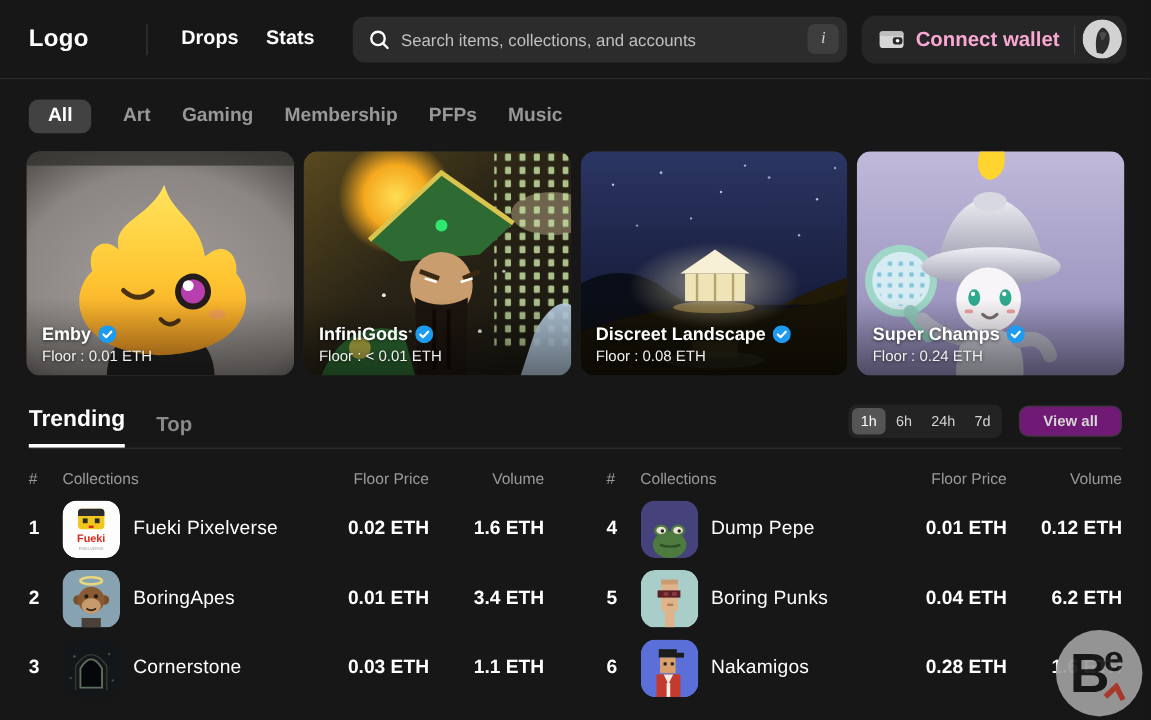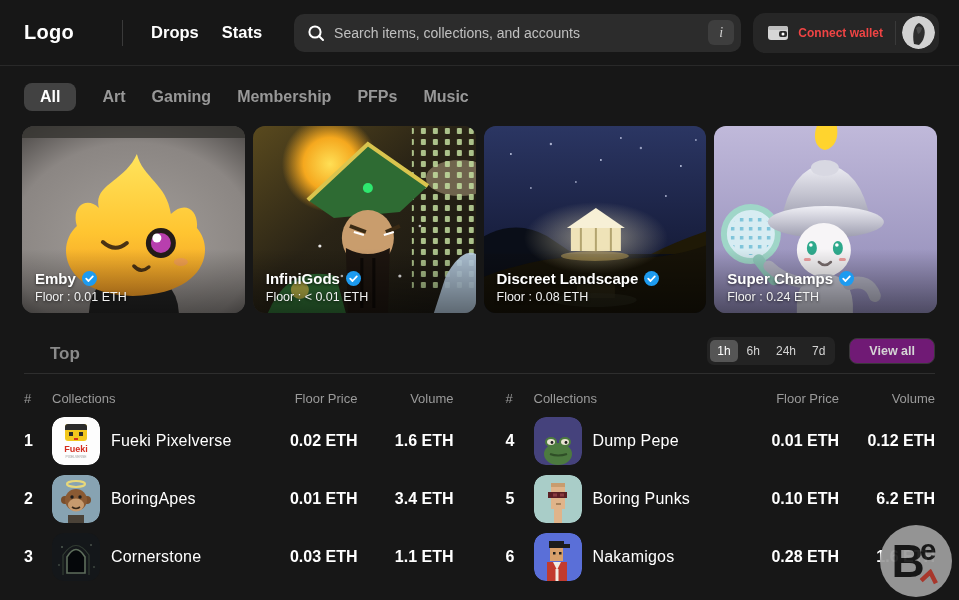--- a/index.html
+++ b/index.html
@@ -19,22 +19,22 @@
   .search { flex:1; margin:0 12px 0 32px; height:38px; background:#2c2c2c;
             border-radius:10px; display:flex; align-items:center; padding:0 7px 0 13px; gap:9px; }
   .search input { flex:1; background:transparent; border:none; outline:none;
                   color:#ddd; font-size:14px; font-family:inherit; }
   .search input::placeholder { color:#c0c0c0; }
   .search-kbd { width:26px; height:25px; background:#3e3e3e; border-radius:6px; color:#d0d0d0;
                 font-family:"Liberation Serif",serif; font-style:italic; font-size:14px;
                 display:flex; align-items:center; justify-content:center; }
   .wallet-group { display:flex; align-items:center; background:#262626; border-radius:12px;
                   height:40px; padding:0 4px 0 14px; }
-  .wallet-btn { display:flex; align-items:center; gap:9px; font-size:12px; font-weight:700;
-                color:#ef4444; cursor:pointer; padding-right:12px; }
+  .wallet-btn { display:flex; align-items:center; gap:9px; font-size:17px; font-weight:700;
+                color:#f9a8d4; cursor:pointer; padding-right:12px; }
   .wallet-sep { width:1px; height:24px; background:#3a3a3a; margin-right:6px; }
   .avatar { width:33px; height:33px; border-radius:50%; overflow:hidden; cursor:pointer; }
   
   .categories { display:flex; align-items:center; gap:26px; padding:17px 24px 15px; }
   .cat { font-size:16px; font-weight:700; color:#989898; cursor:pointer; }
   .cat.active { color:#fff; background:#424242; border-radius:8px; padding:5px 16px; }
   
   .cards { display:grid; grid-template-columns:repeat(4,1fr); gap:8px; padding:0 22px; }
   .card { position:relative; height:187px; border-radius:12px; overflow:hidden; cursor:pointer;
           background:#222; }
@@ -308,20 +308,21 @@
           <circle cx="7.5" cy="7.5" r="7.5" fill="#1d9bf0"></circle>
           <path d="M4.2 7.7 L6.5 10 L10.8 5.4" stroke="#fff" stroke-width="1.8" fill="none" stroke-linecap="round" stroke-linejoin="round"></path>
         </svg>
       </div>
       <div class="card-floor">Floor : 0.24 ETH</div>
     </div>
   </div>
 </div>
 
 <div class="trend-bar">
+  <span class="trend-tab active">Trending</span>
   <span class="trend-tab inactive">Top</span>
   <div class="trend-controls">
     <div class="time-group">
       <span class="time-pill active">1h</span>
       <span class="time-pill">6h</span>
       <span class="time-pill">24h</span>
       <span class="time-pill">7d</span>
     </div>
     <button class="view-all">View all</button>
   </div>
@@ -442,21 +443,21 @@
             <rect x="17" y="8" width="14" height="4" fill="#c89c6e"></rect>
             <rect x="14" y="17" width="19" height="6" fill="#5a1f24"></rect>
             <rect x="19" y="18.5" width="4" height="3" fill="#8a3a40"></rect>
             <rect x="26" y="18.5" width="4" height="3" fill="#8a3a40"></rect>
             <rect x="22" y="28" width="5" height="2" fill="#a8825a"></rect>
             <rect x="20" y="34" width="8" height="14" fill="#e0b48a"></rect>
           </svg>
         </span>
         <span class="coll-name">Boring Punks</span>
       </span>
-      <span class="c-floor">0.10 ETH</span>
+      <span class="c-floor">0.04 ETH</span>
       <span class="c-vol">6.2 ETH</span>
     </div>
 
     <div class="trow">
       <span class="c-rank">6</span>
       <span class="c-coll">
         <span class="coll-icon">
           <svg width="48" height="48" viewBox="0 0 48 48">
             <rect width="48" height="48" rx="12" fill="#5a6fd8"></rect>
             <rect x="15" y="8" width="15" height="7" fill="#1c1c1c"></rect>

